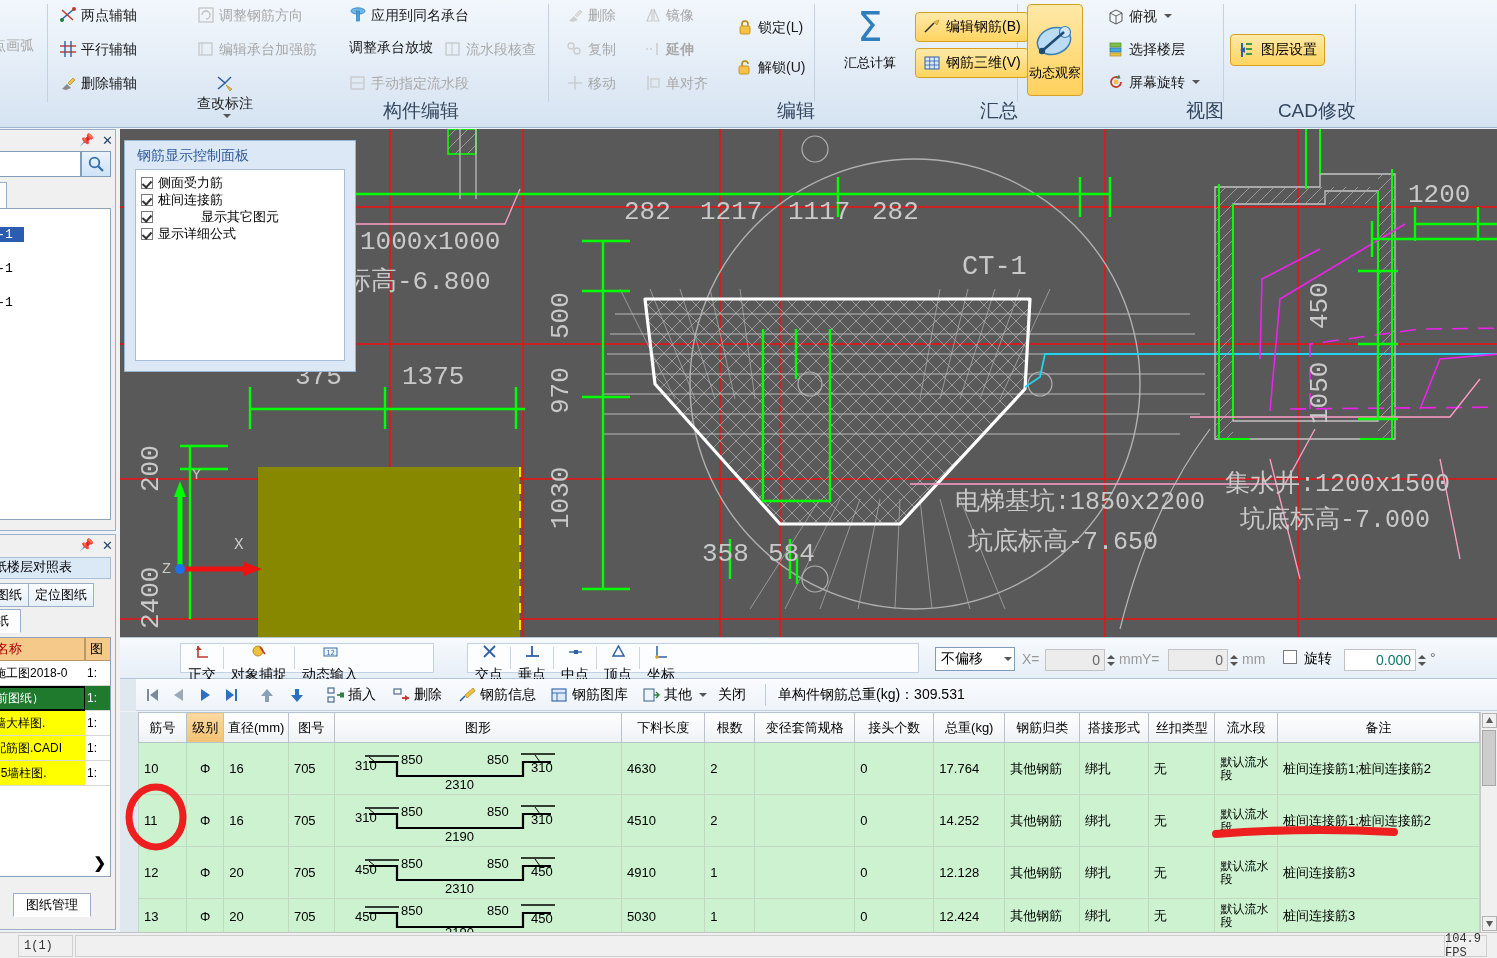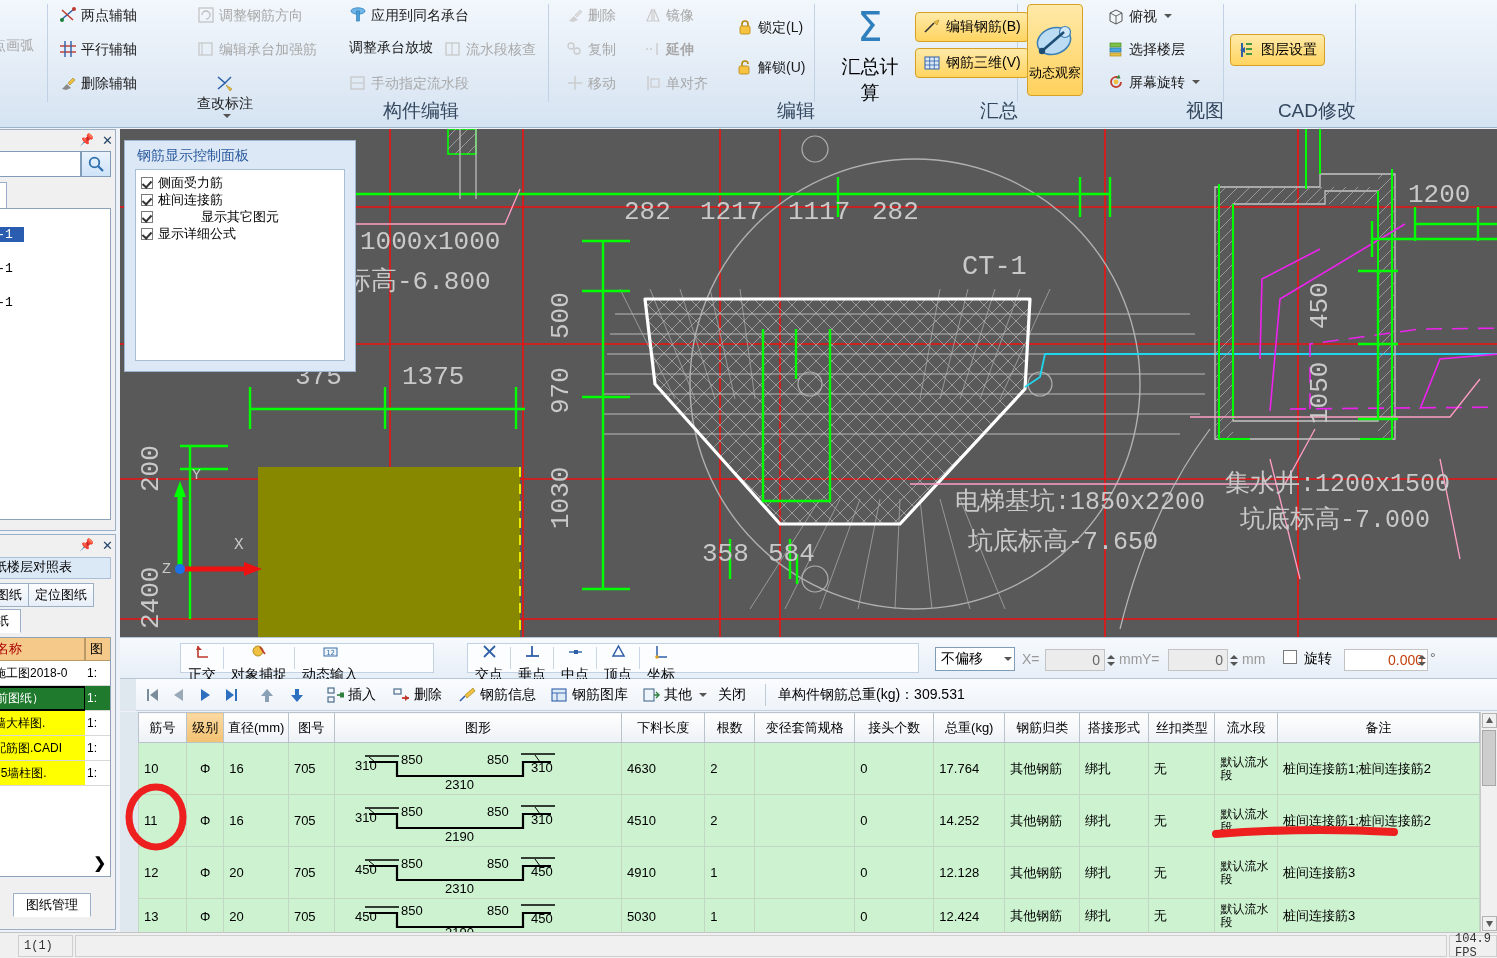--- a/index.html
+++ b/index.html
@@ -382,21 +382,21 @@
 
     <div class="rgroup" style="left:820px;width:198px;">
       <div class="gsep"></div>
 
       <div style="position:absolute;left:14px;top:8px;width:72px;text-align:center;">
         <span class="ic" style="width:46px;height:42px;">
           <svg width="46" height="42" viewBox="0 0 46 42">
               <text x="23" y="33" font-size="40" fill="#2f7fbd" text-anchor="middle" font-family="DejaVu Sans, sans-serif">Σ</text>
             </svg>
         </span>
-        <div style="font-size:19px;margin-top:1px;">汇总计算</div>
+        <div style="font-size:13px;margin-top:1px;">汇总计算</div>
       </div>
 
       <div class="pillbtn" style="left:95px;top:12px;height:30px;">
         <span class="ic">
           <svg width="18" height="18" viewBox="0 0 18 18">
               <path d="M2 14 L11 5" stroke="#333" stroke-width="1.6" fill="none"></path>
               <path d="M11 4 L16 2 L14 7 Z" fill="#f0c040" stroke="#a0821f" stroke-width=".6"></path>
             </svg>
         </span>
         <span>编辑钢筋(B)</span>
@@ -916,21 +916,21 @@
       <span>0</span>
     </div>
     <div class="spin" style="left:1109px;top:11px;">
         <i class="u"></i>
         <i class="d"></i>
       </div>
     <div style="position:absolute;left:1122px;top:13px;font-size:14px;color:#999;">mm</div>
 
     <div style="position:absolute;left:1163px;top:12px;width:14px;height:14px;border:1px solid #7a7a7a;background:#fff;"></div>
     <div style="position:absolute;left:1184px;top:12px;font-size:14px;">旋转</div>
-    <div class="numfield" style="left:1224px;top:11px;width:84px;background:#fff;border-color:#c3c3c3;color:#c2410c;">
+    <div class="numfield" style="left:1224px;top:11px;width:72px;background:#fff;border-color:#c3c3c3;color:#0f766e;">
       <span>0.000</span>
     </div>
     <div class="spin" style="left:1297px;top:11px;">
         <i class="u"></i>
         <i class="d"></i>
       </div>
     <div style="position:absolute;left:1310px;top:12px;font-size:14px;color:#666;">°</div>
   </div>
 
   <div class="rebarbar">
@@ -1221,16 +1221,16 @@
   </div>
 
   <svg style="position:absolute;left:0;top:0;width:1497px;height:958px;pointer-events:none;">
     <ellipse cx="156" cy="817" rx="27" ry="30" fill="none" stroke="#ee1f1f" stroke-width="7"></ellipse>
     <path d="M1216 834 q90 -7 178 -2" fill="none" stroke="#ee1f1f" stroke-width="8" stroke-linecap="round"></path>
   </svg>
 
   <div class="statusbar">
     <div class="stcell" style="width:55px;margin-left:18px;">1(1)</div>
     <div class="stcell" style="flex:1;margin:0 2px;"></div>
-    <div class="stcell" style="width:48px;margin-right:0;justify-content:flex-end;">104.9 FPS</div>
+    <div class="stcell" style="width:40px;margin-right:10px;justify-content:flex-end;">104.9 FPS</div>
   </div>
 
 </div>
 
 </body></html>

